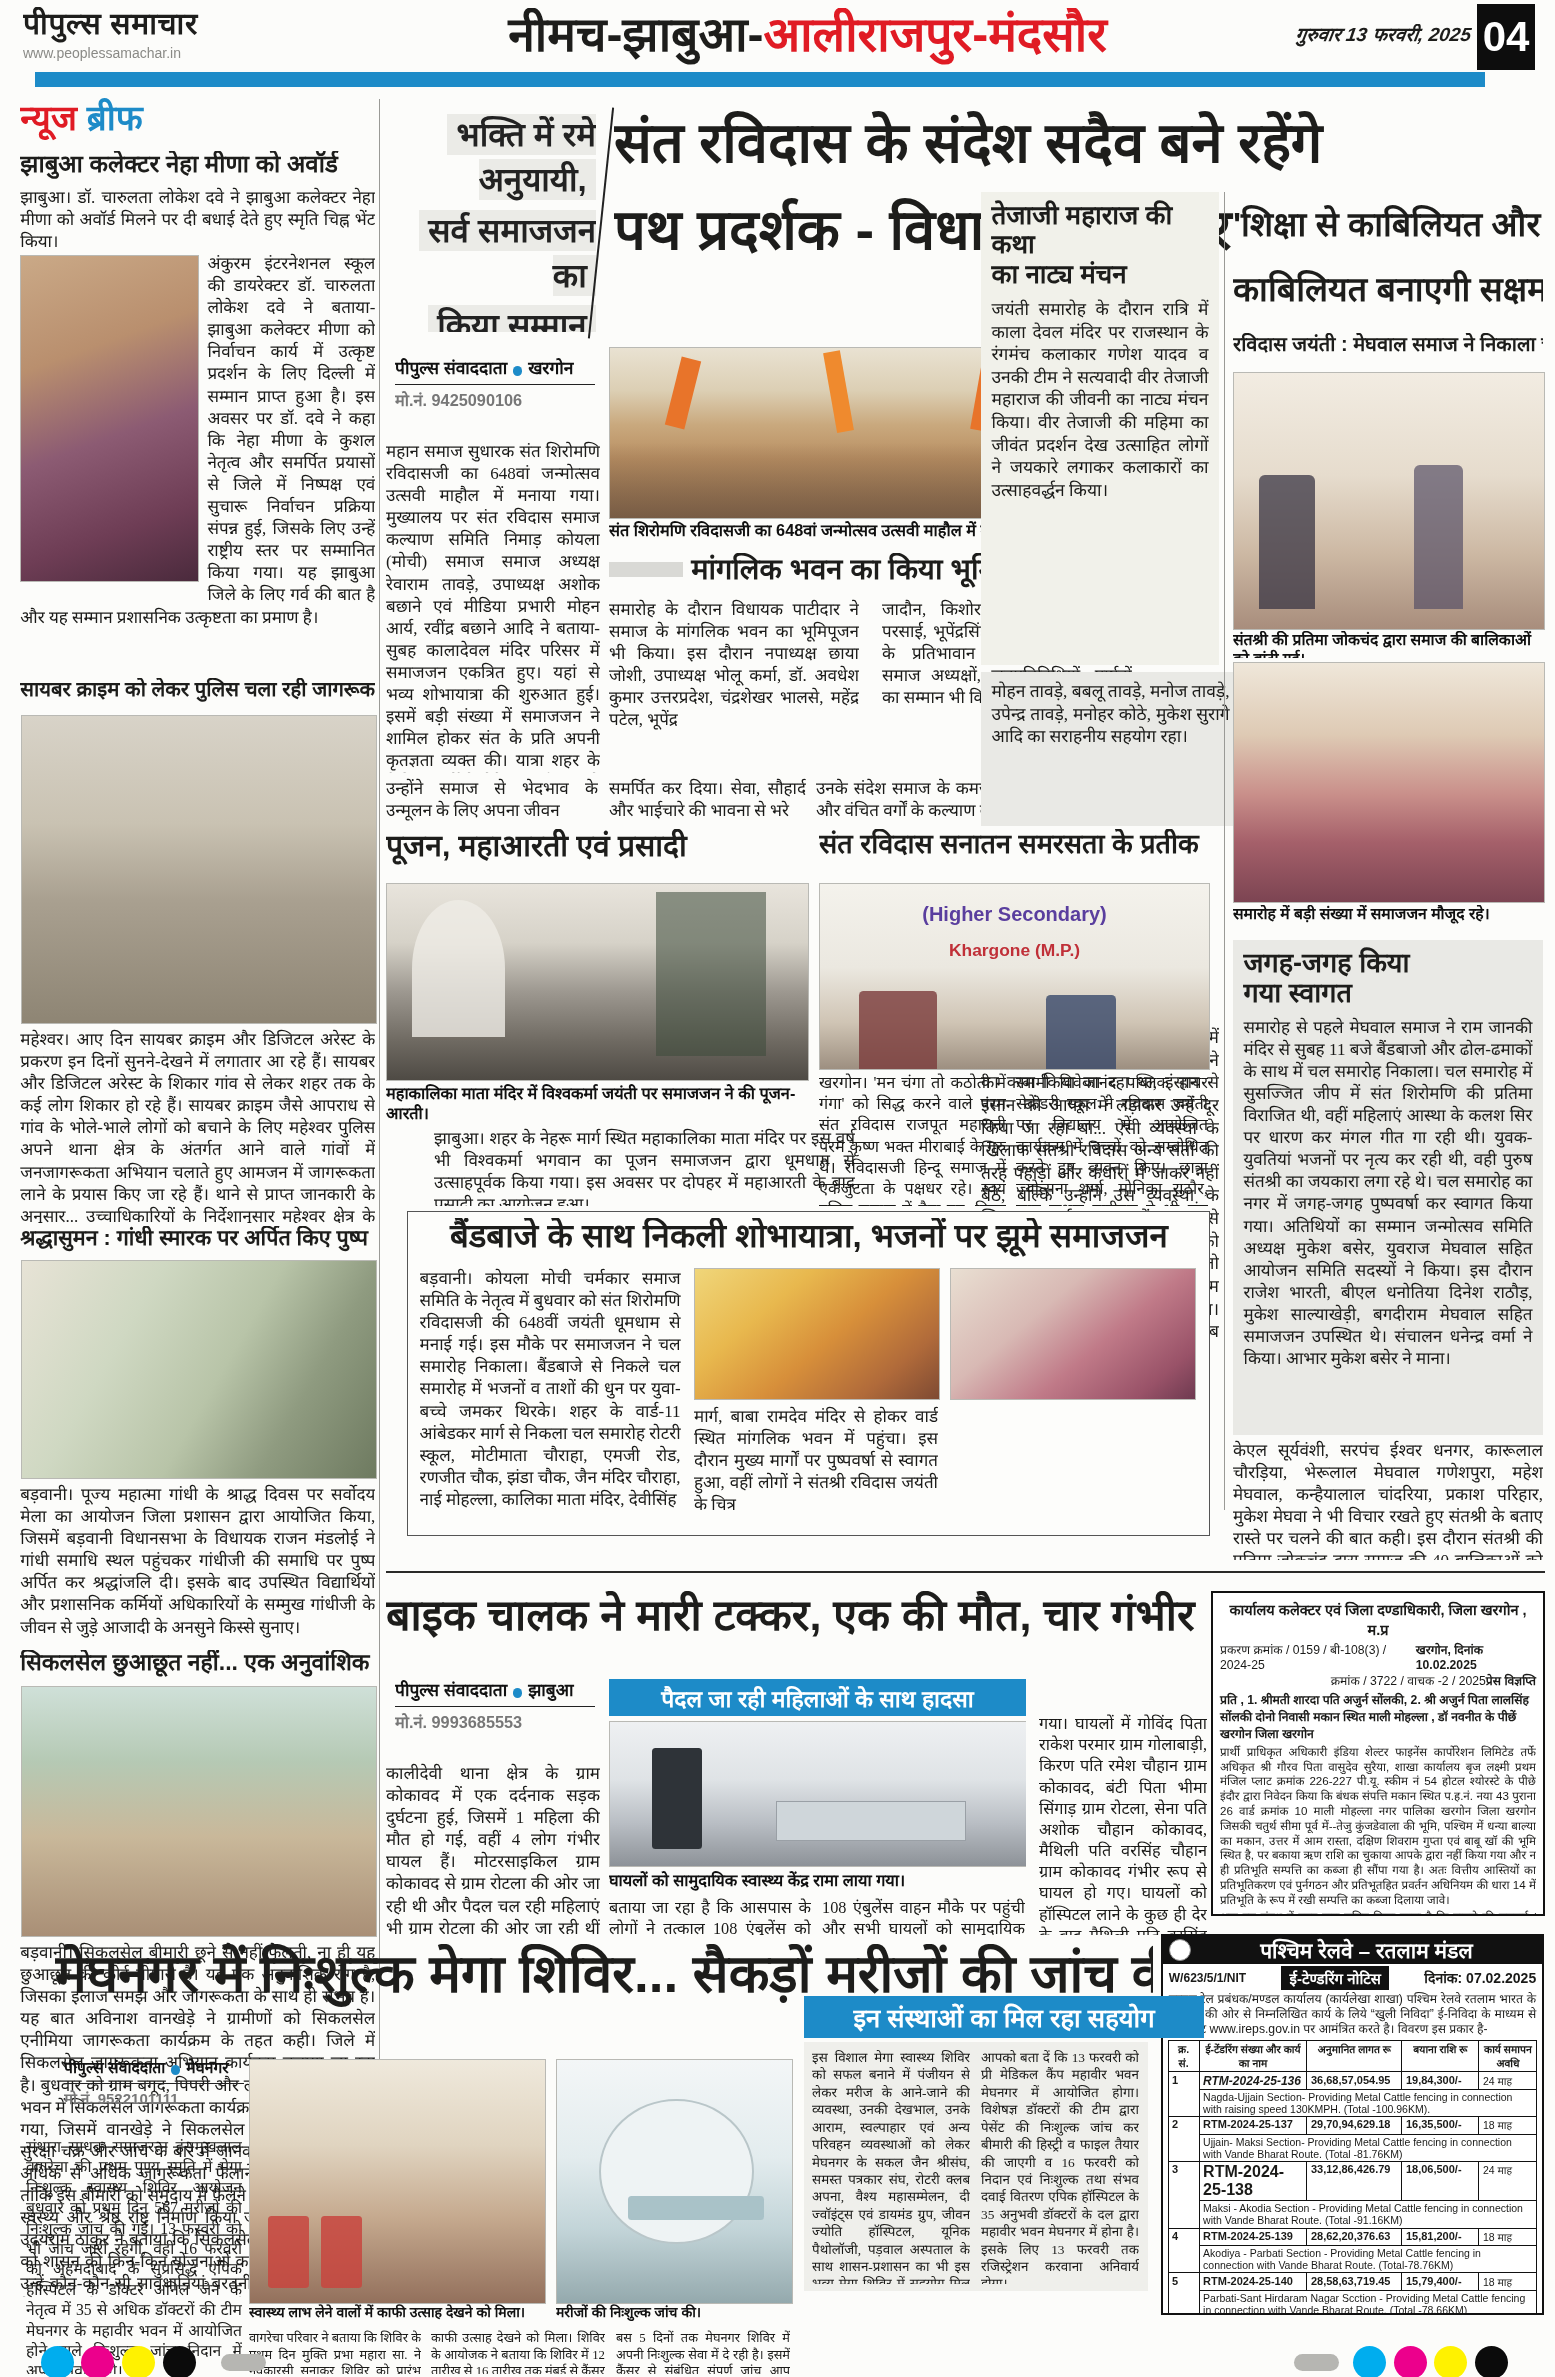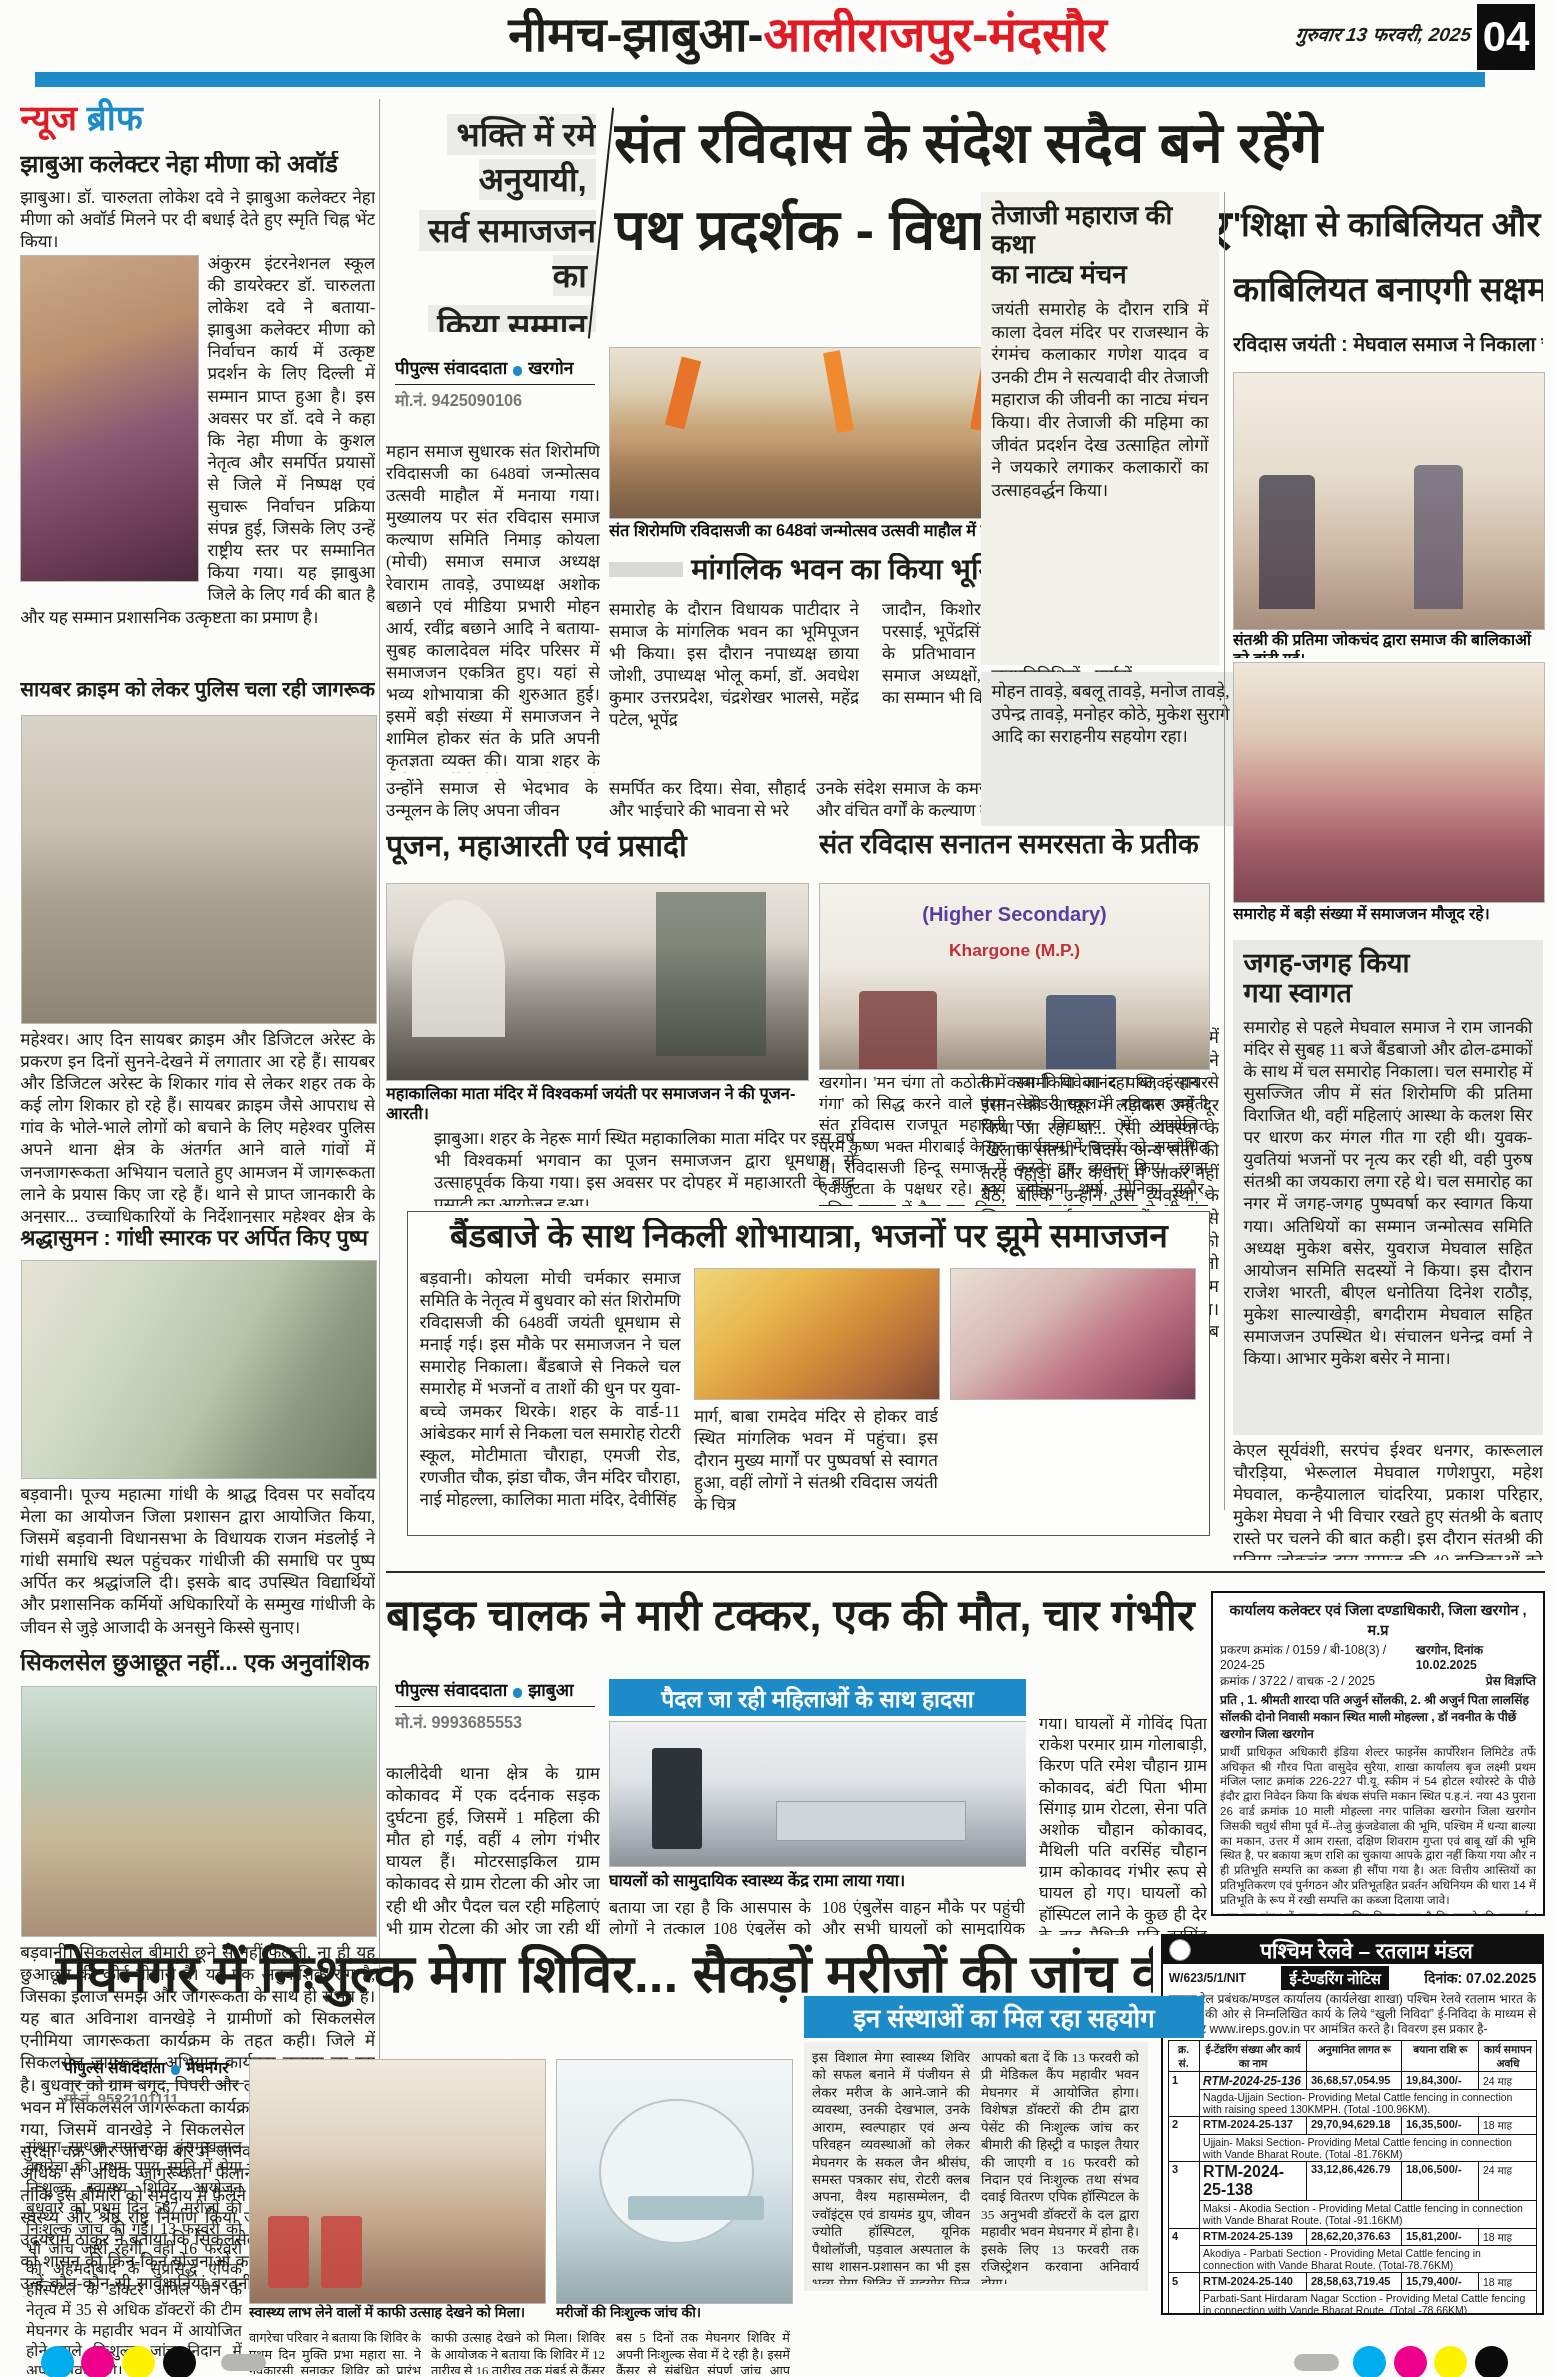--- a/index.html
+++ b/index.html
@@ -27,20 +27,24 @@
   .regpill{position:absolute;width:45px;height:17.4px;border-radius:8.7px;background:#b6b6b2;}
   .nt{font-family:"Liberation Sans", sans-serif;}
   table.rly{border-collapse:collapse;width:100%;font-family:"Liberation Sans", sans-serif;}
   table.rly td,table.rly th{border:1.2px solid #111;padding:1.2px 3.5px;vertical-align:top;}
 </style>
 </head>
 <body>
 
 <div class="page">
 
+  <div class="sec" style="left:23px;top:7px;width:267px;height:63px;">
+    <div class="h" style="font-size:30px;letter-spacing:0.6px;">पीपुल्स समाचार</div>
+    <div style="font-family:'Liberation Sans',sans-serif;font-size:14px;color:#8a8a86;margin-top:4.6px;">www.peoplessamachar.in</div>
+  </div>
   <div class="sec h" style="left:372px;top:8.1px;width:871px;height:60px;text-align:center;font-size:48px;white-space:nowrap;">
     <span>नीमच-झाबुआ-</span><span style="color:#e01b24;">आलीराजपुर-मंदसौर</span>
   </div>
   <div class="sec h" style="left:1278px;top:24.4px;width:192px;height:37px;font-size:19px;font-style:italic;transform:skewX(-8deg);text-align:right;">गुरुवार 13 फरवरी, 2025</div>
   <div class="sec" style="left:1477px;top:3.5px;width:58px;height:66px;background:#0d0d0d;color:#fff;display:flex;align-items:center;justify-content:center;font-family:'Liberation Sans',sans-serif;font-weight:bold;font-size:42px;">04</div>
   <div class="sec" style="left:35px;top:72px;width:1450px;height:15px;background:#1d8bc8;"></div>
 
   <div class="vrule" style="left:379px;top:99px;height:2201px;"></div>
 
   <div class="sec h" style="left:20.3px;top:98px;width:355px;height:43px;font-size:35px;">
@@ -196,21 +200,21 @@
   <div class="sec body" style="left:609px;top:1897px;width:202px;height:38px;font-size:16.3px;">बताया जा रहा है कि आसपास के लोगों ने तत्काल 108 एंबुलेंस को सूचना दी। सूचना मिलते ही</div>
   <div class="sec body" style="left:822px;top:1897px;width:203px;height:38px;font-size:16.3px;">108 एंबुलेंस वाहन मौके पर पहुंची और सभी घायलों को सामुदायिक स्वास्थ्य केंद्र रामा लाया</div>
   <div class="sec body" style="left:1039px;top:1713px;width:168px;height:222px;font-size:16.3px;">गया। घायलों में गोविंद पिता राकेश परमार ग्राम गोलाबाड़ी, किरण पति रमेश चौहान ग्राम कोकावद, बंटी पिता भीमा सिंगाड़ ग्राम रोटला, सेना पति अशोक चौहान कोकावद, मैथिली पति वरसिंह चौहान ग्राम कोकावद गंभीर रूप से घायल हो गए। घायलों को हॉस्पिटल लाने के कुछ ही देर के बाद मैथिली पति वरसिंह चौहान की मृत्यु हो गई, वहीं बाकी गंभीर घायलों को तत्काल दाहोद रैफर किया गया है। पता चला है कि जिन घायलों को दाहोद रैफर किया गया था, उनमें से एक और घायल की मौत हो गई है। हालांकि, समाचार लिखे जाने तक इस मौत की पुष्टि नहीं हुई।</div>
 
   <div class="sec nt" style="left:1211px;top:1591px;width:334px;height:325px;border:2.3px solid #111;background:#fff;padding:5.8px 7px;box-sizing:border-box;">
     <div style="font-weight:bold;font-size:14.5px;text-align:center;">कार्यालय कलेक्टर एवं जिला दण्डाधिकारी, जिला खरगोन , म.प्र</div>
     <div style="display:flex;justify-content:space-between;font-size:12.2px;margin-top:2.3px;">
       <span>प्रकरण क्रमांक / 0159 / बी-108(3) / 2024-25</span>
       <span style="font-weight:bold;">खरगोन, दिनांक 10.02.2025</span>
     </div>
-    <div style="display:flex;justify-content:space-between;font-size:12.2px;">
+    <div style="display:flex;justify-content:flex-end;font-size:12.2px;">
       <span>क्रमांक / 3722 / वाचक -2 / 2025</span>
       <span style="font-weight:bold;">प्रेस विज्ञप्ति</span>
     </div>
     <div style="font-size:12.2px;margin-top:2.3px;font-weight:bold;">प्रति , 1. श्रीमती शारदा पति अजुर्न सोंलकी, 2. श्री अजुर्न पिता लालसिंह सोंलकी दोनो निवासी मकान स्थित माली मोहल्ला , डॉ नवनीत के पीछें खरगोन जिला खरगोन</div>
     <div style="font-size:11.6px;line-height:1.28;text-align:justify;margin-top:2.3px;height:163px;overflow:hidden;">प्रार्थी प्राधिकृत अधिकारी इंडिया शेल्टर फाइनेंस कार्पोरेशन लिमिटेड तर्फे अधिकृत श्री गौरव पिता वासुदेव सुरैया, शाखा कार्यालय बृज लक्ष्मी प्रथम मंजिल प्लाट क्रमांक 226-227 पी.यू. स्कीम नं 54 होटल श्योरस्टे के पीछे इंदौर द्वारा निवेदन किया कि बंधक संपत्ति मकान स्थित प.ह.नं. नया 43 पुराना 26 वार्ड क्रमांक 10 माली मोहल्ला नगर पालिका खरगोन जिला खरगोन जिसकी चतुर्थ सीमा पूर्व में--तेजु कुंजडेवाला की भूमि, पश्चिम में धन्या बाल्या का मकान, उत्तर में आम रास्ता, दक्षिण शिवराम गुप्ता एवं बाबू खॉ की भूमि स्थित है, पर बकाया ऋण राशि का चुकाया आपके द्वारा नहीं किया गया और न ही प्रतिभूति सम्पत्ति का कब्जा ही सौंपा गया है। अतः वित्तीय आस्तियों का प्रतिभूतिकरण एवं पुर्नगठन और प्रतिभूतहित प्रवर्तन अधिनियम की धारा 14 में प्रतिभूति के रूप में रखी सम्पत्ति का कब्जा दिलाया जावे।</div>
     <div style="font-size:11.6px;line-height:1.28;text-align:justify;margin-top:2.3px;height:45px;overflow:hidden;">अतः इस संबध में एतद द्वारा सूचित किया जाता है कि मामले की सुनवाई / जवाब हेतु न्यायालय अपर जिला दण्डाधिकारी , जिला खरगोन में दिनांक 19.02.2025 को दोपहर 2:00 बजे होगी आप प्रकरण के संबध में समस्त दस्तावेज व साक्ष्य सहित उपिस्थत रहे । आपकी अनुपस्थिति की दशा मे प्रकरण मे नियमानुसार एक पक्षीय कार्यवाही की जावेगी, जिसमे आप स्वयं जिम्मेदार होंगे।</div>
 
   </div>
 
   <div class="sec nt" style="left:1161px;top:1934px;width:383px;height:381px;border:2.3px solid #111;background:#fff;box-sizing:border-box;">

